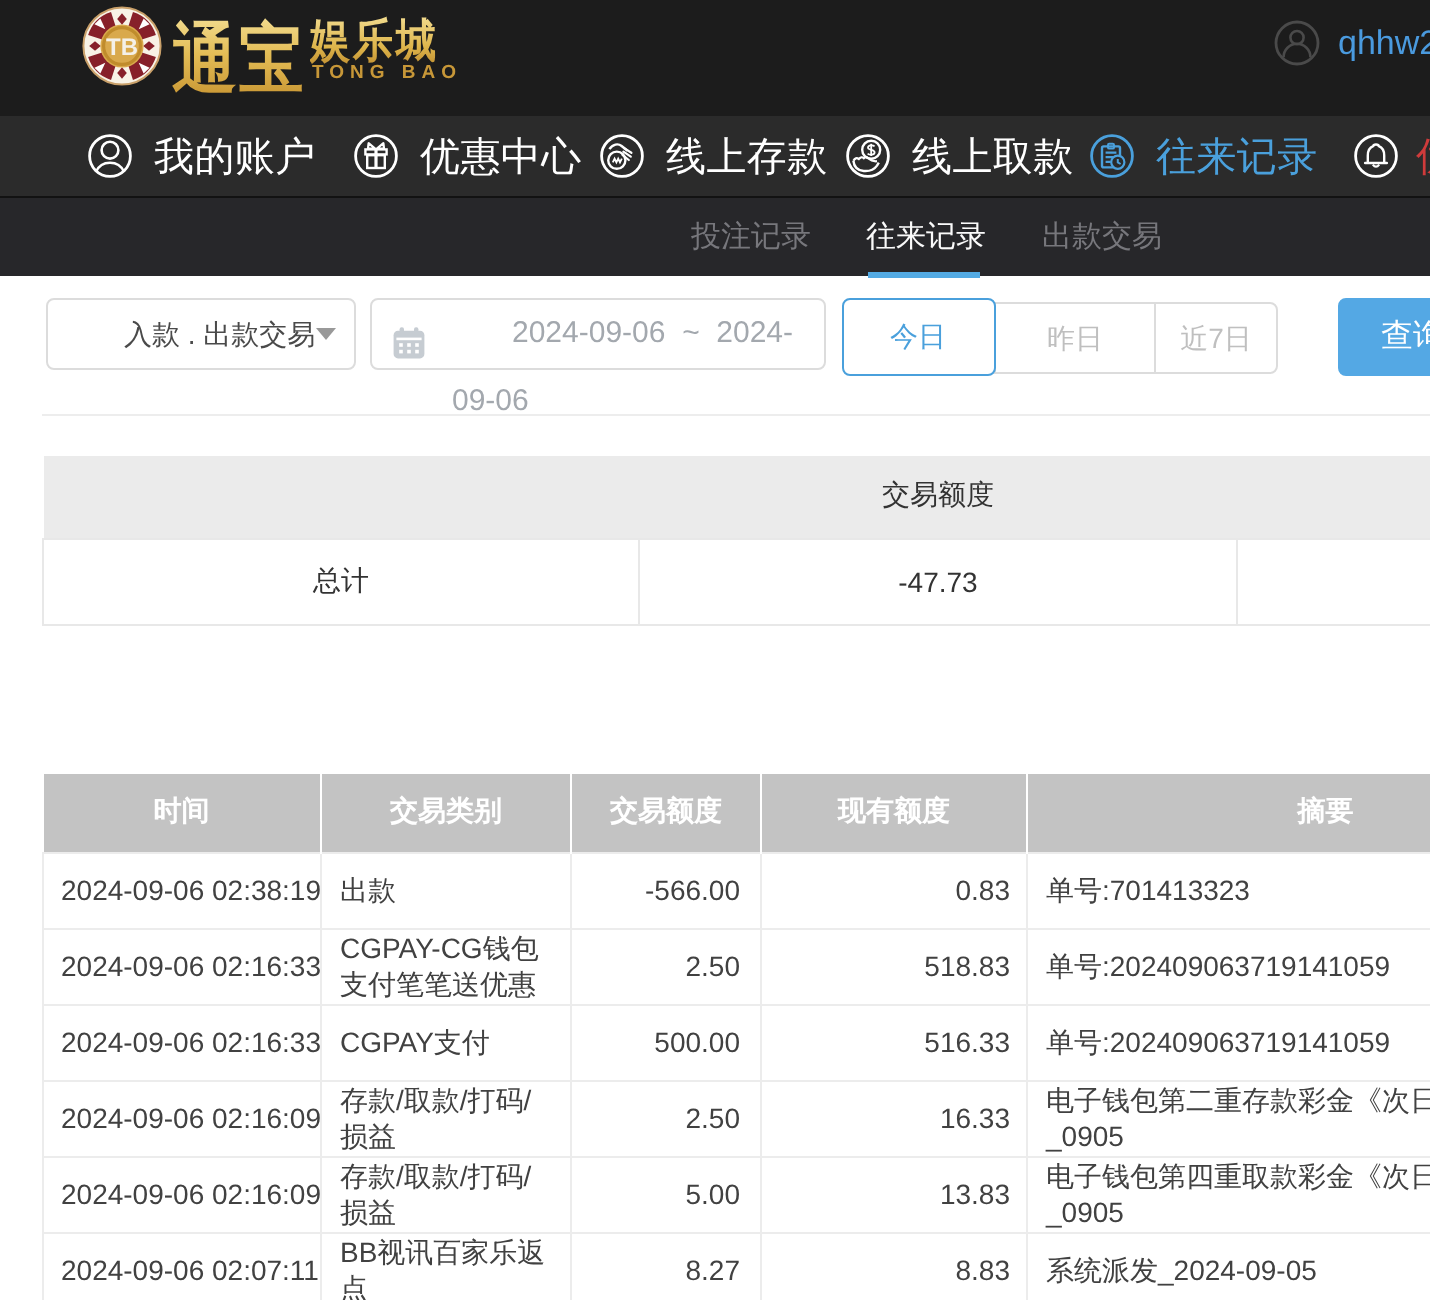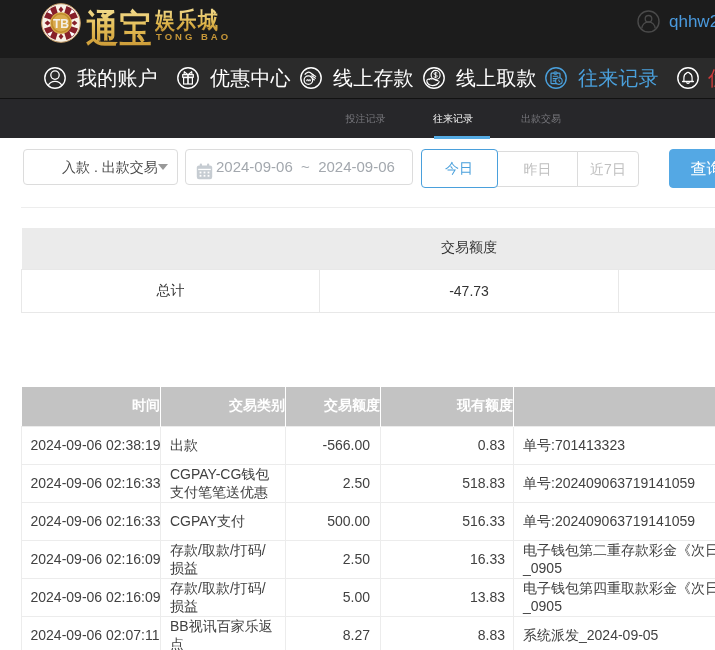--- a/index.html
+++ b/index.html
@@ -21,46 +21,46 @@
 #uname { position:absolute; left:669px; top:12px; font-size:17px; color:#4a9ade; white-space:nowrap; }
 
 
 #navbar { position:absolute; left:0; top:58px; width:832px; height:40px; background:#2b2b2b; }
 .navitem { position:absolute; top:0; height:40px; display:flex; align-items:center; color:#fff; font-size:20px; }
 .navitem span { margin-left:11px; letter-spacing:0.2px; }
 .navitem.active { color:#4aa0dc; }
 
 
 #subnav { position:absolute; left:0; top:98px; width:832px; height:40px; background:#27272a; border-top:1px solid #121212; }
-.tab { position:absolute; top:0; height:39px; line-height:39px; font-size:10px; color:#77777c; }
+.tab { position:absolute; top:0; height:39px; line-height:39px; font-size:15px; color:#77777c; }
 .tab.on { color:#fafafa; }
 #tabline { position:absolute; left:433.5px; top:36.5px; width:56px; height:3.5px; background:#54abe4; }
 
 
-.fbox { position:absolute; top:149px; height:36px; border:1px solid #dcdcdc; border-radius:4px; background:#fff; }
+.fbox { position:absolute; top:149px; height:36px; border:1px solid #dcdcdc; border-radius:4px; background:#fff;padding-left:40px; }
 #fsel { left:23px; width:155px; font-size:14px; color:#4a4a4a; text-align:left; padding-left:38px; line-height:34px; }
 #fsel .caret { position:absolute; right:9px; top:14px; width:0; height:0; border-left:5px solid transparent; border-right:5px solid transparent; border-top:6px solid #999; }
 #fdate { left:185px; width:228px; font-size:15px; color:#a3a8ae; line-height:34px; }
 #fdate svg { position:absolute; left:10px; top:13px; }
 #fdate .dt { margin-left:30px; }
 .btn { position:absolute; top:151px; height:36px; font-size:14px; text-align:center; line-height:34px; border:1px solid #dcdcdc; color:#bfbfbf; background:#fff; }
 #btoday { left:420.5px; top:148.5px; width:77px; height:39px; line-height:37px; border:1px solid #4aa0dc; color:#4aa0dc; border-radius:4px; z-index:2;text-align:center; }
 #byest  { left:497px; width:81px; }
 #b7day  { left:577px; width:62px; border-radius:0 4px 4px 0; }
 #bquery { left:668.5px; top:149px; width:76px; height:39px; background:#54a8e4; border:1px solid #54a8e4; color:#fff; font-size:16px; line-height:37px; border-radius:4px; }
 #fdivider { position:absolute; left:21px; top:207px; width:790px; height:1px; background:#ededed; }
 
 
 #sumtbl { position:absolute; left:21px; top:228px; width:790px; border-collapse:collapse; table-layout:fixed; font-size:14px; color:#333; }
 #sumtbl th { height:41px; background:#ebebeb; font-weight:normal; text-align:center; }
 #sumtbl td { height:43px; text-align:center; border:1px solid #e8e8e8; background:#fff; }
 
 
 #maintbl { position:absolute; left:21px; top:387px; width:790px; border-collapse:collapse; table-layout:fixed; font-size:14px; color:#414141; }
-#maintbl th { height:39px; background:#c3c3c3; color:#fff; font-weight:bold; text-align:right; border-left:1px solid #fff; }
+#maintbl th { height:39px; background:#c3c3c3; color:#fff; font-weight:bold; text-align:center; border-left:1px solid #fff; }
 #maintbl th:first-child { border-left:none; }
 #maintbl td { height:38px; border:1px solid #ececec; line-height:18.5px; vertical-align:middle; background:#fff; }
 #maintbl td.c1 { padding-left:8.5px; white-space:nowrap; overflow:hidden; }
 #maintbl td.c2 { padding:0 8px 0 9px; }
 #maintbl td.c3 { text-align:right; padding-right:10px; }
 #maintbl td.c4 { text-align:right; padding-right:8px; }
 #maintbl td.c5 { padding:0 9px; }
 </style>
 </head>
 <body>

